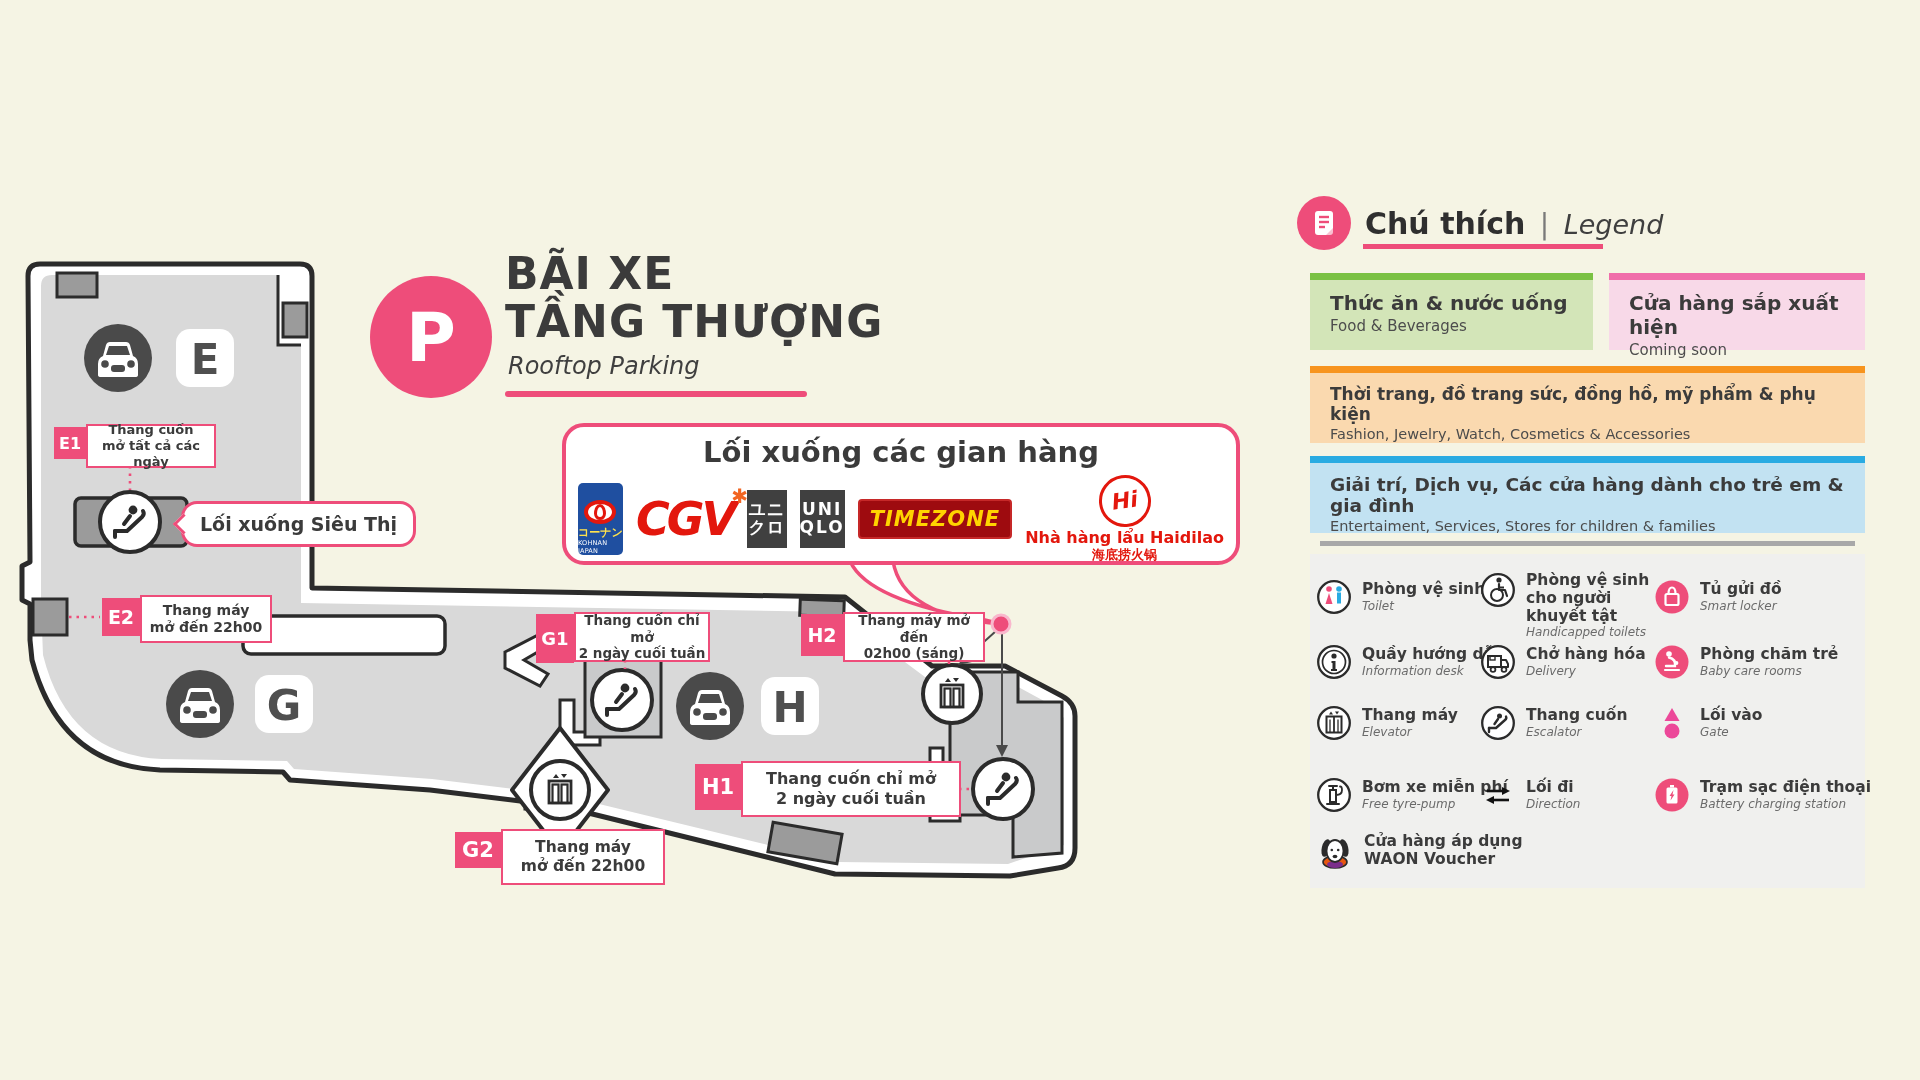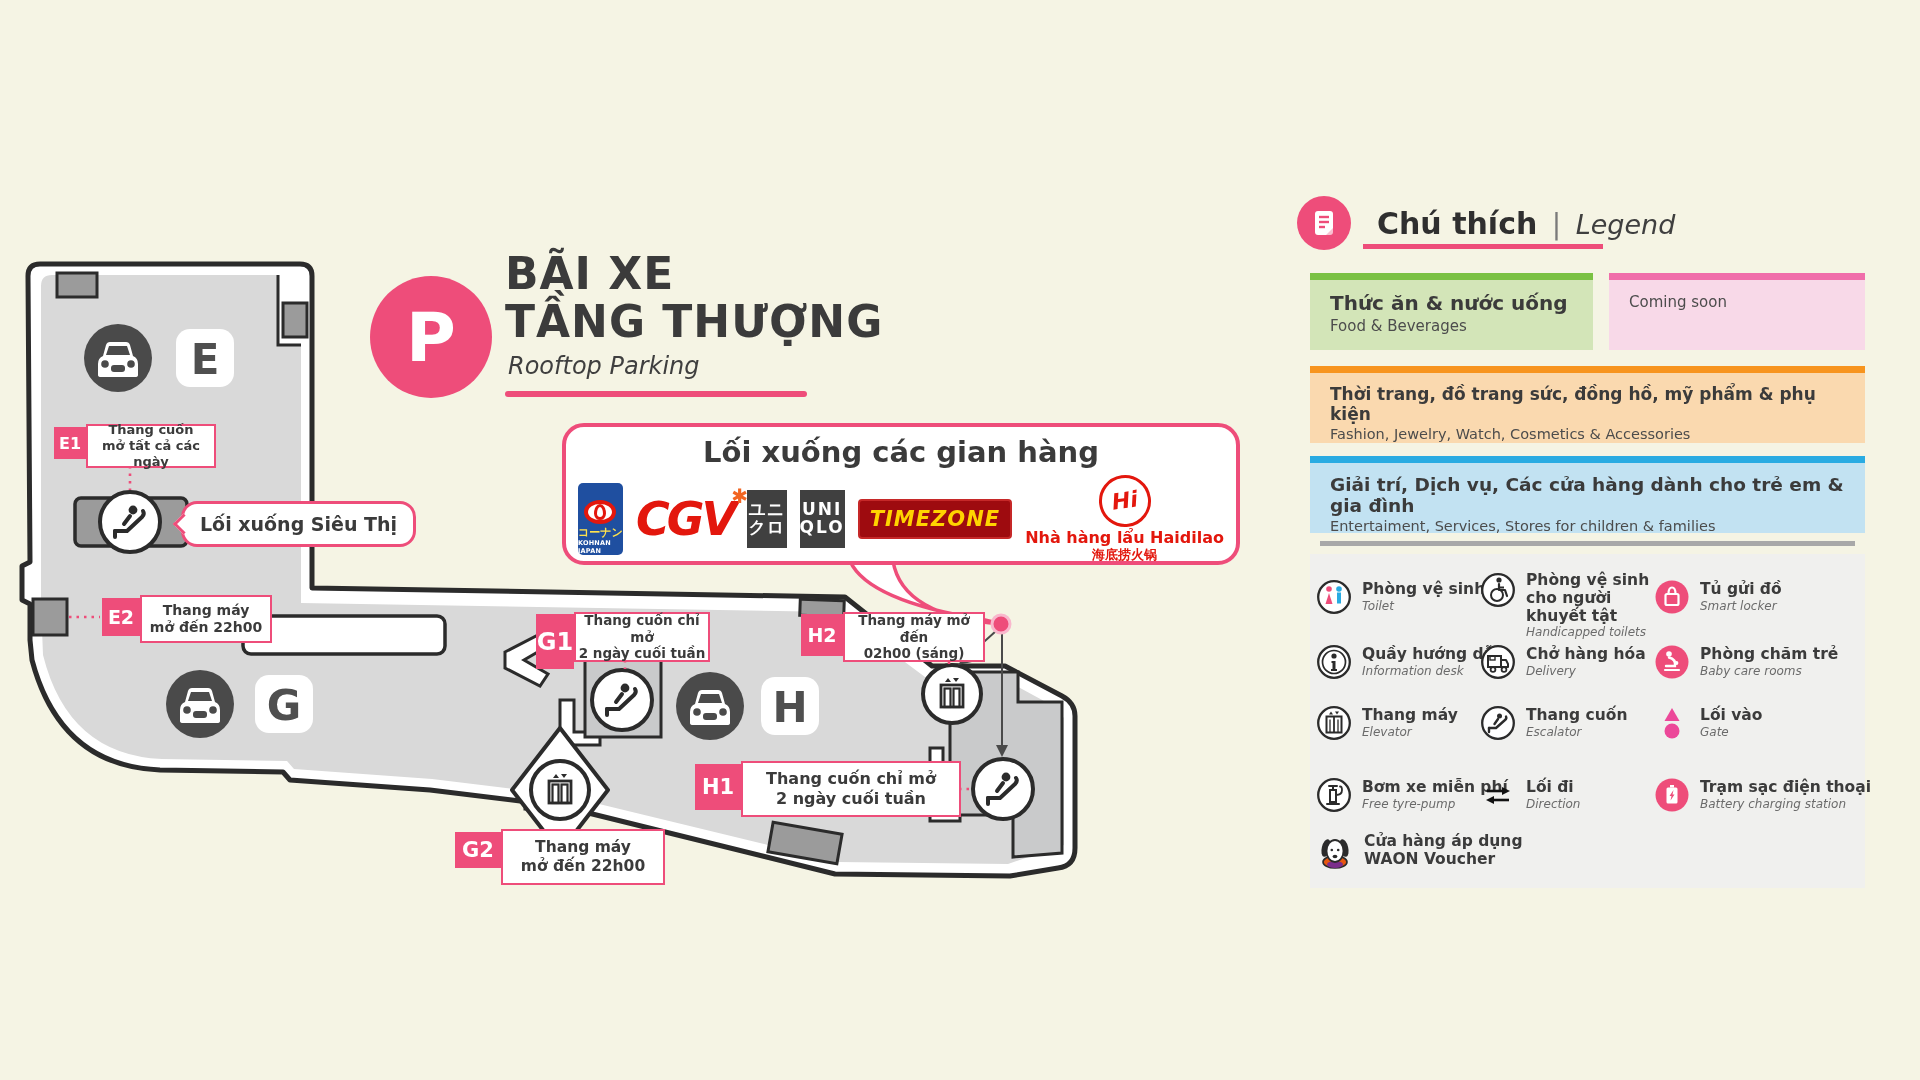--- a/index.html
+++ b/index.html
@@ -24,36 +24,36 @@
     border-left:3px solid #ee4d7a;border-bottom:3px solid #ee4d7a;transform:translateY(-50%) rotate(45deg)}
 
   
   .callout{left:562px;top:423px;width:678px;height:142px;background:#fff;border:4px solid #ee4d7a;border-radius:22px;box-sizing:border-box}
   .callout-title{position:absolute;left:0;right:0;top:8px;text-align:center;font-size:29px;font-weight:bold;color:#3b3b3b}
   .logo-row{position:absolute;left:12px;right:12px;top:52px;height:80px;display:flex;align-items:center;justify-content:center;gap:13px}
   .logo-kohnan{width:66px;height:72px;background:#1f4fa0;border-radius:5px;display:flex;flex-direction:column;align-items:center;justify-content:flex-start;padding-top:17px;box-sizing:border-box}
   .kohnan-circle{width:32px;height:32px;background:#fff;border-radius:50%;border:4px solid #e3170d;box-sizing:border-box;display:flex;align-items:center;justify-content:center}
   .kohnan-drop{width:12px;height:16px;border:3px solid #e3170d;border-radius:50% 50% 50% 50%/60% 60% 40% 40%;box-sizing:border-box}
   .kohnan-jp{color:#ffe34d;font-size:11px;font-weight:bold;line-height:1.2;margin-top:2px}
-  .kohnan-en{color:#fff;font-size:6.5px;font-weight:bold;letter-spacing:.2px}
+  .kohnan-en{color:#fff;font-size:6.5px;font-weight:normal;letter-spacing:.2px}
   .logo-cgv{position:relative;color:#e3170d;font-size:46px;font-weight:bold;font-style:italic;letter-spacing:-3px;line-height:1}
   .cgv-star{position:absolute;right:-14px;top:-10px;color:#f26522;font-size:20px;font-style:normal;letter-spacing:0}
   .logo-sq{width:58px;height:58px;background:#404040;color:#fff;display:flex;flex-direction:column;align-items:center;justify-content:center;font-weight:bold;line-height:1.05;text-align:center}
   .logo-sq .jp{font-size:17px;letter-spacing:1px}
   .logo-sq .en{font-size:17px;letter-spacing:2px}
   .logo-tz{height:36px;padding:0 10px;background:#9e0b0f;border:2px solid #c62828;border-radius:4px;display:flex;align-items:center;justify-content:center}
   .tz-text{color:#ffd400;font-size:21px;font-weight:bold;font-style:italic;letter-spacing:1px}
   .logo-hdl{display:flex;flex-direction:column;align-items:center;line-height:1.15}
   .hdl-circle{width:46px;height:46px;border:3.5px solid #e3170d;border-radius:50%;display:flex;align-items:center;justify-content:center;
     color:#e3170d;font-size:22px;font-weight:bold;font-style:italic;transform:rotate(-8deg);margin-bottom:2px}
   .hdl-vn{color:#e3170d;font-size:16px;font-weight:bold;white-space:nowrap}
   .hdl-cn{color:#e3170d;font-size:13px;font-weight:bold}
 
   
-  .lg-header{left:1297px;top:196px;display:flex;align-items:center;gap:26px}
+  .lg-header{left:1297px;top:196px;display:flex;align-items:center;gap:14px}
   .lg-hicon{width:54px;height:54px;border-radius:50%;background:#ee4d7a;display:flex;align-items:center;justify-content:center}
   .lg-title{font-size:30px;font-weight:bold;color:#2f2f2f}
   .lg-sep{font-size:28px;color:#7a7a7a;font-weight:normal;margin:0 4px}
   .lg-sub{font-size:27px;font-style:italic;color:#3f3f3f;font-weight:normal}
   .lg-rule{left:1363px;top:244px;width:240px;height:4.5px;background:#ee4d7a}
   .cat{position:absolute;box-sizing:border-box;padding:11px 14px 12px 20px}
   .cat-vn{font-weight:bold;color:#3b3b3b}
   .cat-en{color:#4c4c4c;margin-top:2px}
   .lg-divider{left:1320px;top:541px;width:535px;height:5px;background:#a8a8a8}
   .lg-panel{left:1310px;top:554px;width:555px;height:334px;background:#f0f0ee}
@@ -186,21 +186,21 @@
   <div class="bubble" style="left:181px;top:501px;height:40px;padding:0 16px;font-size:19px">
     <span>Lối xuống Siêu Thị</span>
   </div>
 
   <div class="tag" style="left:102px;top:598px;width:38px;height:38px;font-size:19px">E2</div>
   <div class="lbox" style="left:140px;top:595px;width:128px;height:44px;font-size:14px">
     <span>Thang máy</span>
     <span>mở đến 22h00</span>
   </div>
 
-  <div class="tag" style="left:536px;top:614px;width:38px;height:55px;font-size:24px">G1</div>
+  <div class="tag" style="left:536px;top:614px;width:38px;height:49px;font-size:18px">G1</div>
   <div class="lbox" style="left:574px;top:612px;width:132px;height:46px;font-size:13.5px">
     <span>Thang cuốn chỉ mở</span>
     <span>2 ngày cuối tuần</span>
   </div>
 
   <div class="tag" style="left:455px;top:832px;width:46px;height:36px;font-size:21px">G2</div>
   <div class="lbox" style="left:501px;top:829px;width:160px;height:52px;font-size:15.5px">
     <span>Thang máy</span>
     <span>mở đến 22h00</span>
   </div>
@@ -266,20 +266,21 @@
       <span class="lg-sub">Legend</span>
     </div>
   </div>
   <div class="abs lg-rule"></div>
 
   <div class="cat" style="left:1310px;top:273px;width:283px;height:77px;background:#d3e5b8;border-top:7px solid #7ac143">
     <div class="cat-vn" style="font-size:20px">Thức ăn &amp; nước uống</div>
     <div class="cat-en" style="font-size:15px">Food &amp; Beverages</div>
   </div>
   <div class="cat" style="left:1609px;top:273px;width:256px;height:77px;background:#f8d9e8;border-top:7px solid #f06eaa">
+    <div class="cat-vn" style="font-size:20px">Cửa hàng sắp xuất hiện</div>
     <div class="cat-en" style="font-size:15px">Coming soon</div>
   </div>
   <div class="cat" style="left:1310px;top:366px;width:555px;height:77px;background:#fad9af;border-top:7px solid #f7941e">
     <div class="cat-vn" style="font-size:17px">Thời trang, đồ trang sức, đồng hồ, mỹ phẩm &amp; phụ kiện</div>
     <div class="cat-en" style="font-size:14.5px">Fashion, Jewelry, Watch, Cosmetics &amp; Accessories</div>
   </div>
   <div class="cat" style="left:1310px;top:456px;width:555px;height:77px;background:#c2e2f2;border-top:7px solid #29abe2">
     <div class="cat-vn" style="font-size:18.5px">Giải trí, Dịch vụ, Các cửa hàng dành cho trẻ em &amp; gia đình</div>
     <div class="cat-en" style="font-size:14.5px">Entertaiment, Services, Stores for children &amp; families</div>
   </div>

